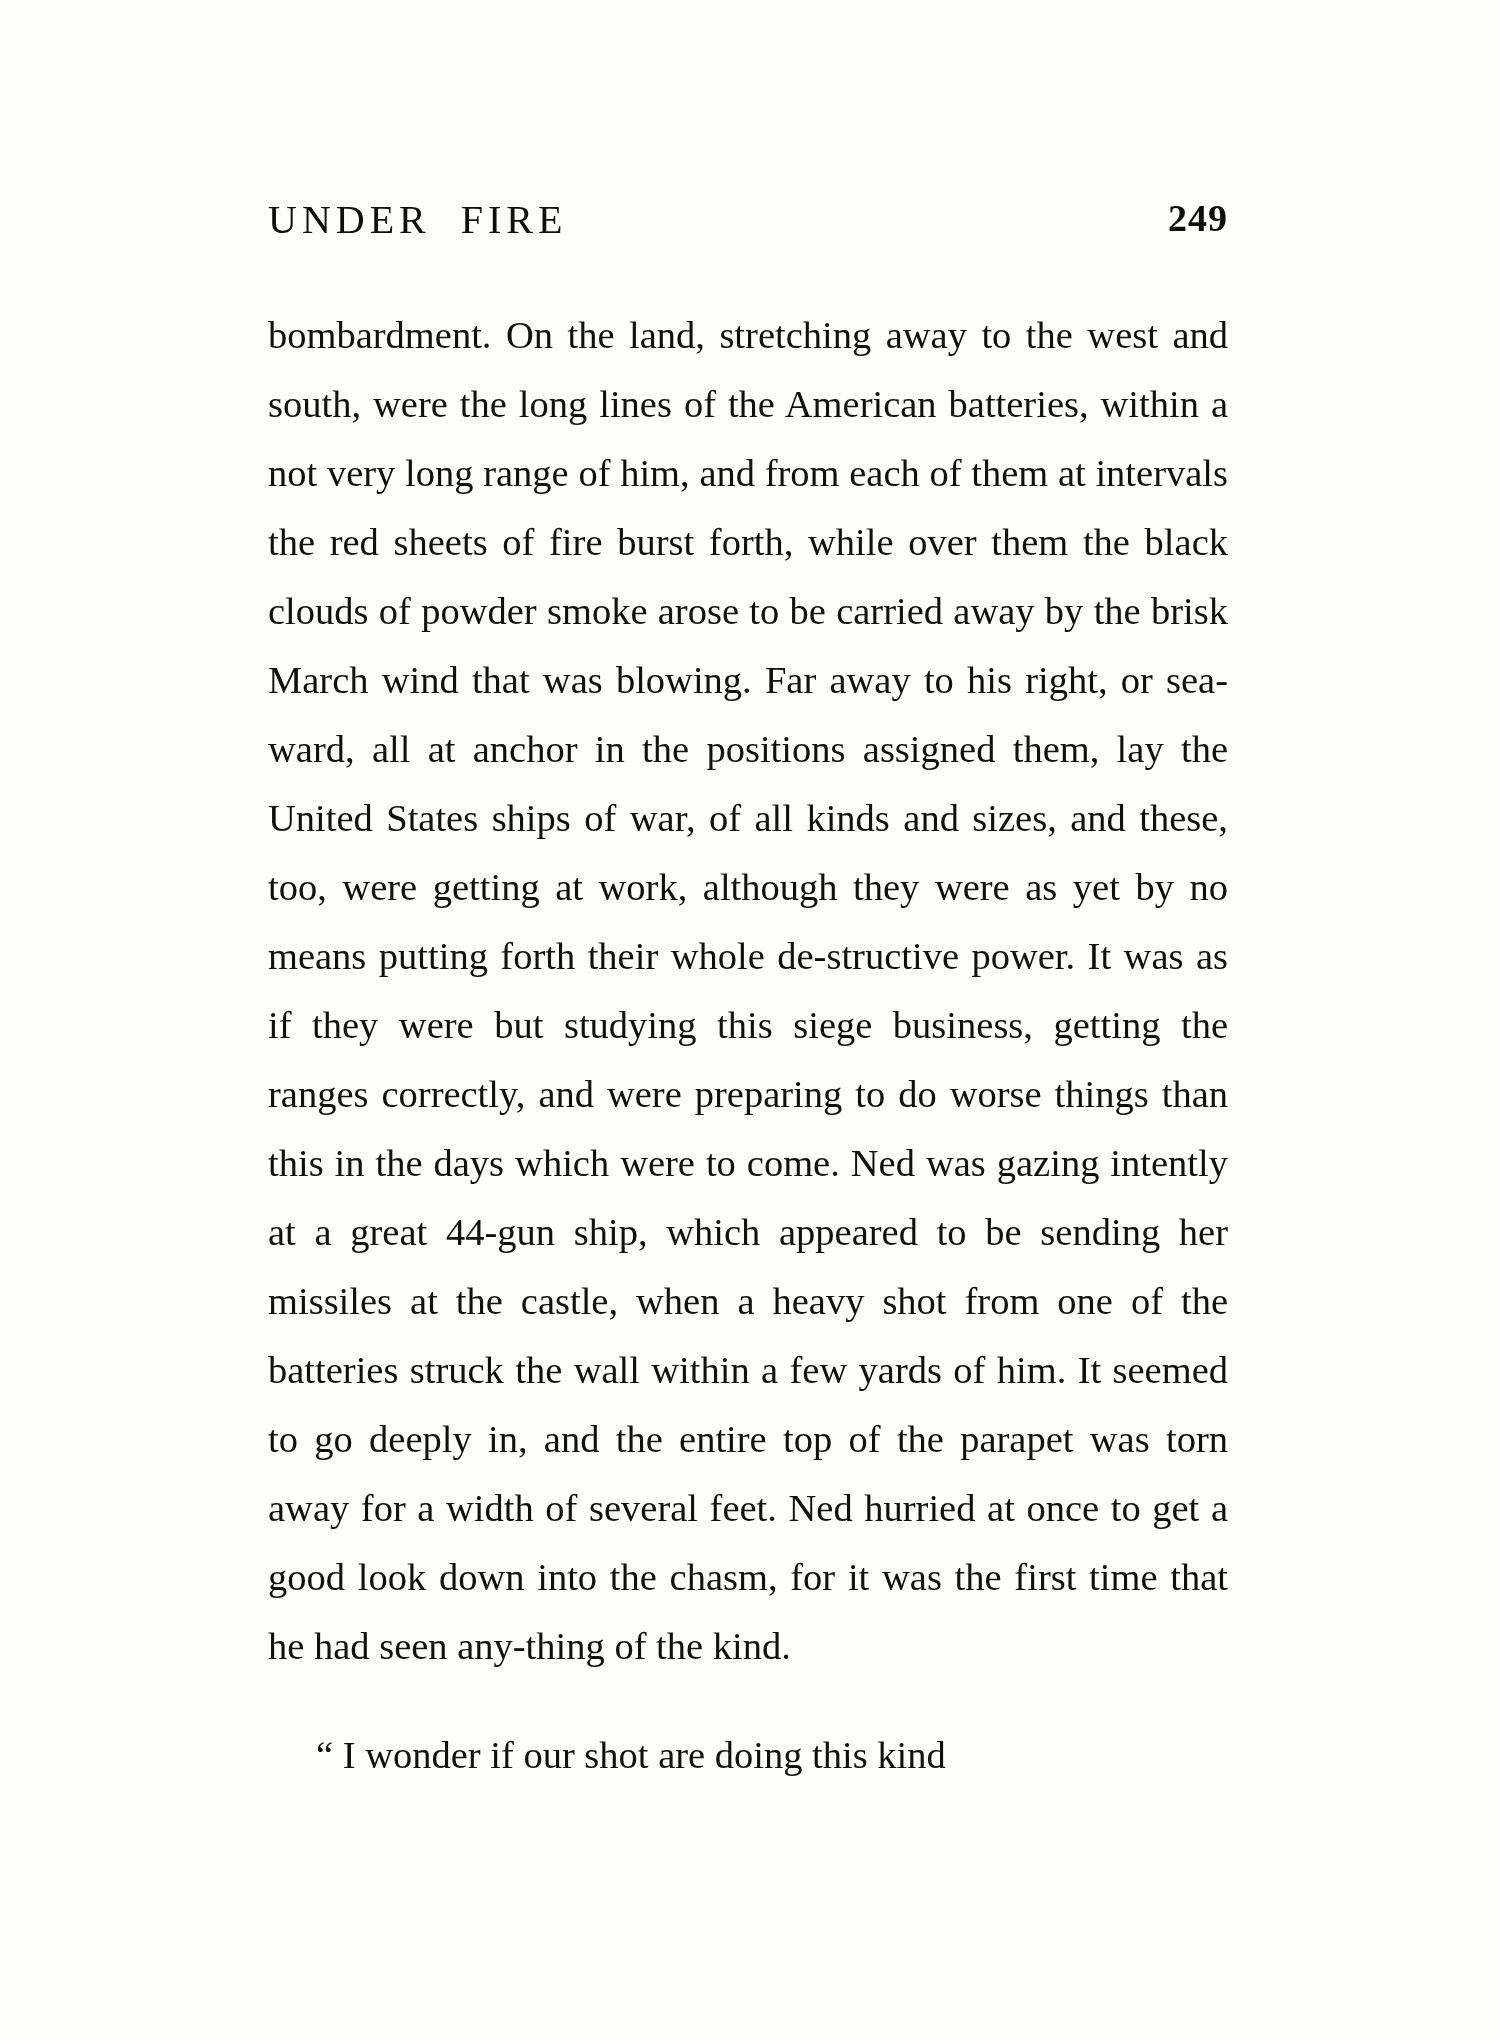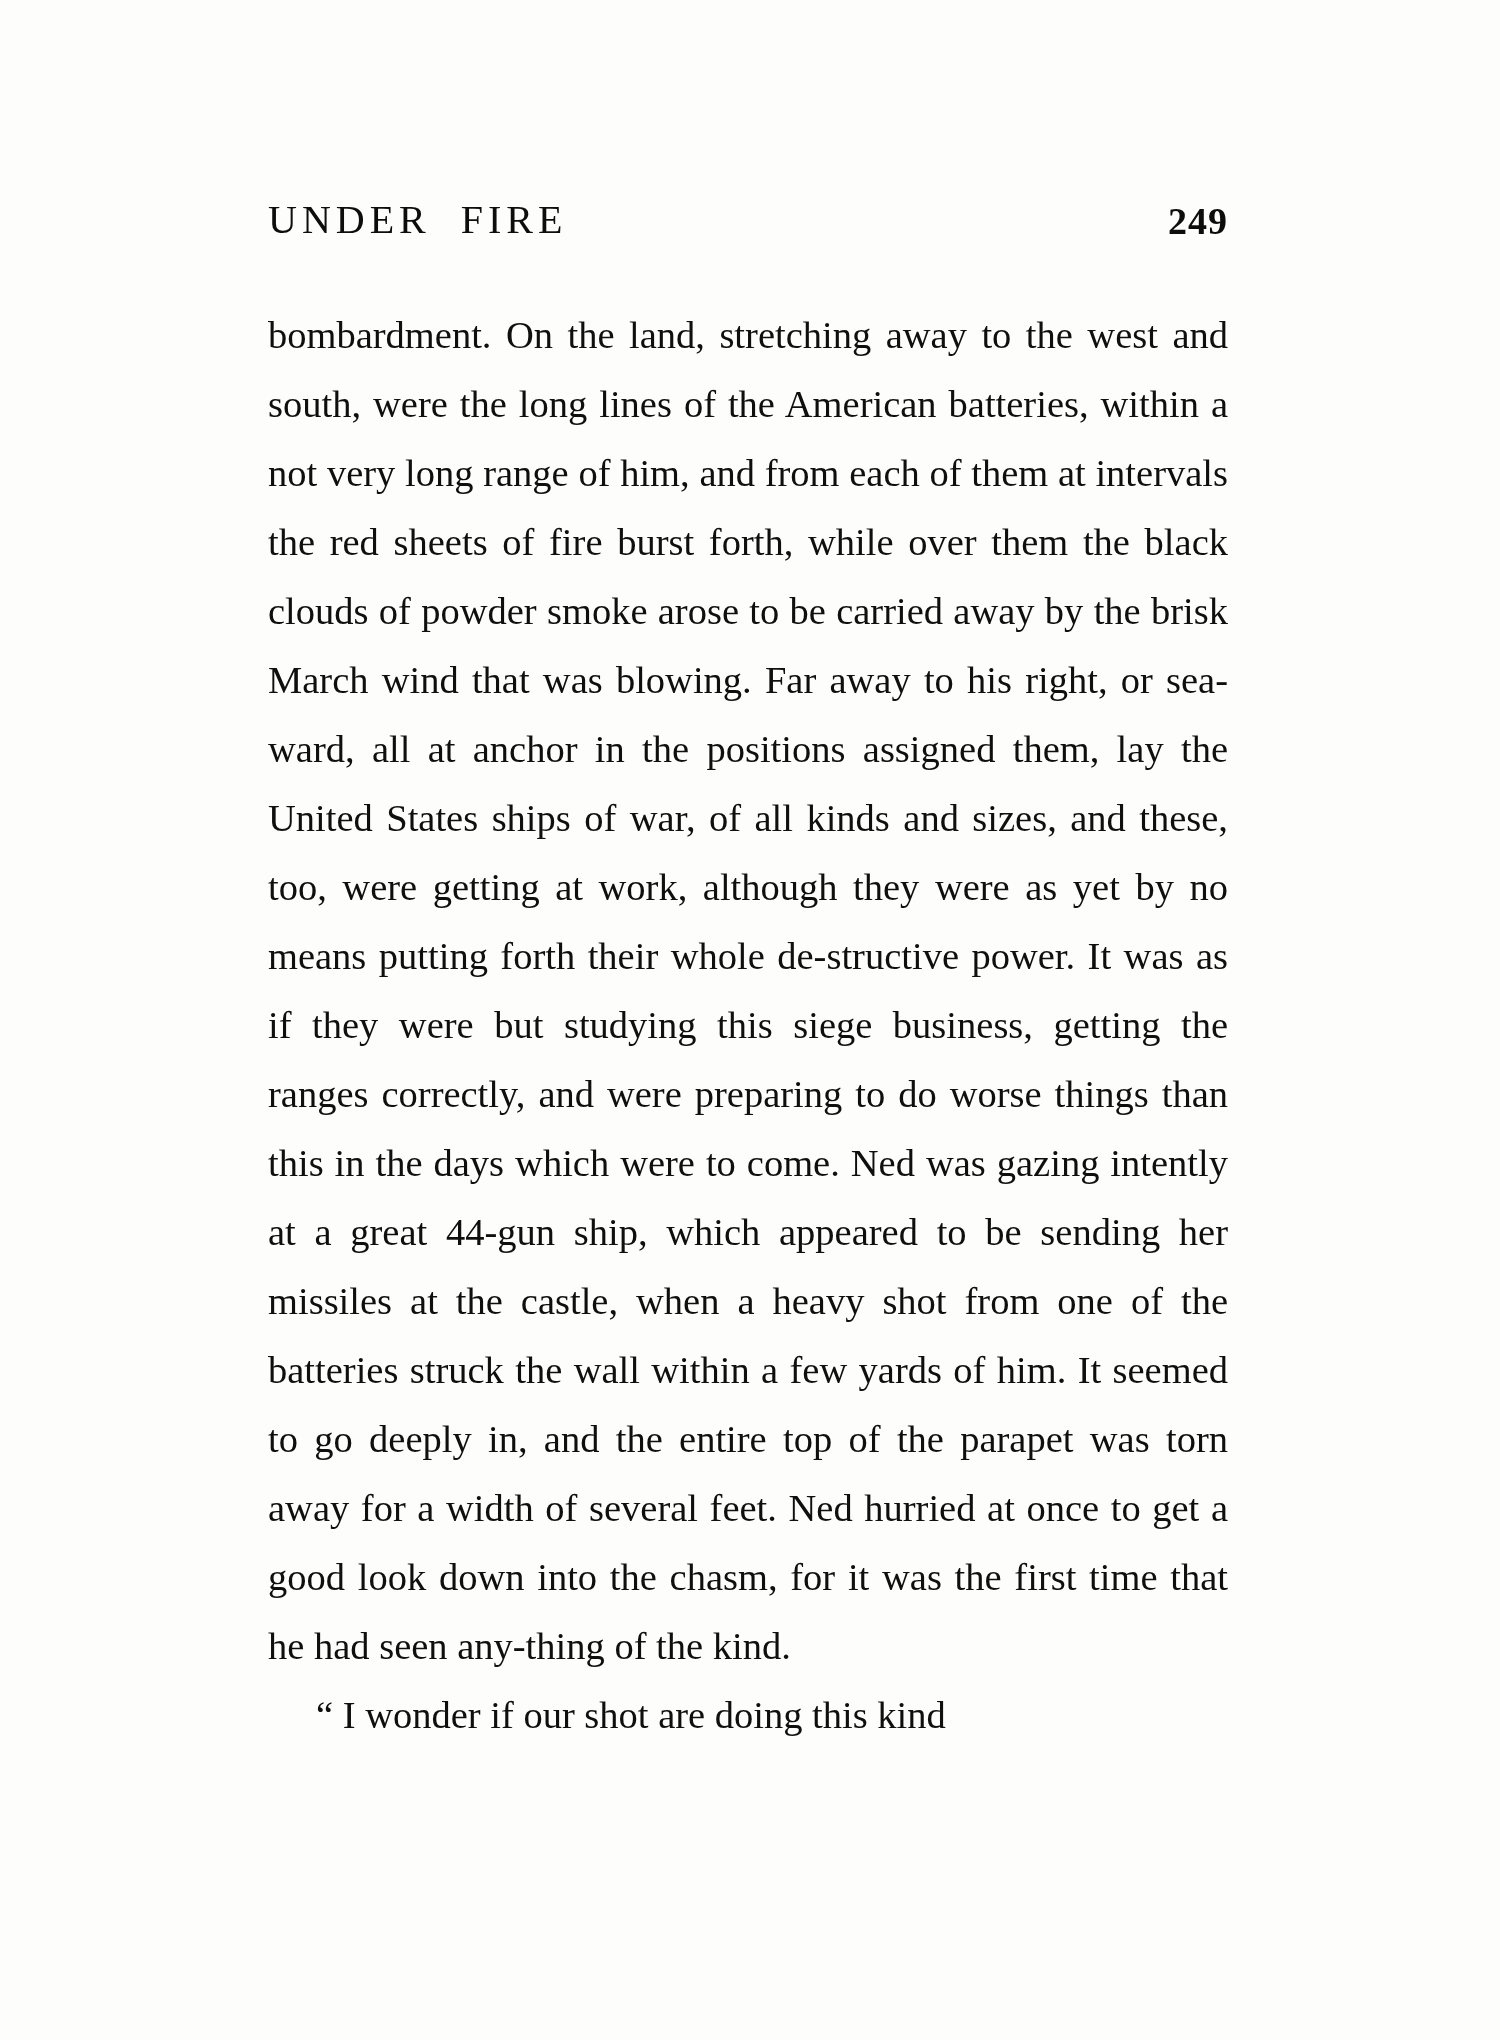--- a/index.html
+++ b/index.html
@@ -24,21 +24,21 @@
     background: #fdfdfb;
   }
   .content {
     position: absolute;
     left: 268px;
     top: 196px;
     width: 960px;
   }
   .running-head {
     display: flex;
-    align-items: flex-end;
+    align-items: flex-start;
     justify-content: space-between;
     width: 100%;
     margin-bottom: 58px;
   }
   .running-head .title {
     font-family: "Liberation Serif", serif;
     font-size: 40px;
     letter-spacing: 5px;
     font-weight: 400;
     color: #0d0d0d;
@@ -58,20 +58,21 @@
     text-align: justify;
     text-justify: inter-word;
     color: #0f0f0f;
     -webkit-font-smoothing: none;
   }
   .body-text p {
     margin: 0;
   }
   .body-text p.indent {
     text-indent: 48px;
+    margin-top: 40px;
   }
   .no-justify-last {
     text-align: justify;
   }
 </style>
 </head>
 <body>
 
 <div class="page">
   <div class="content">

